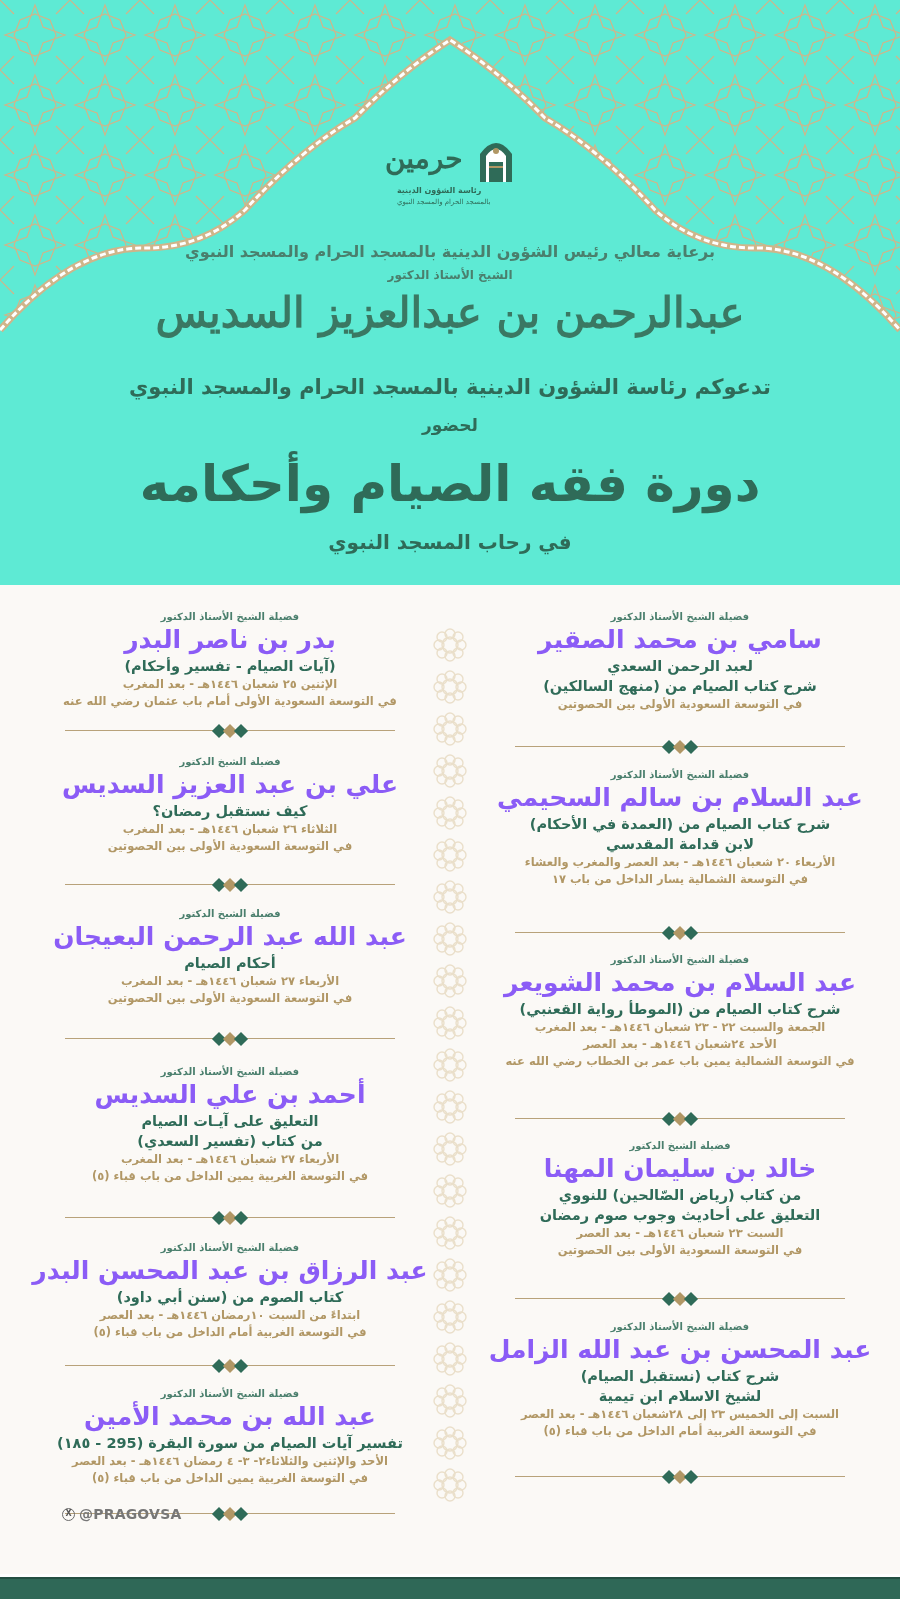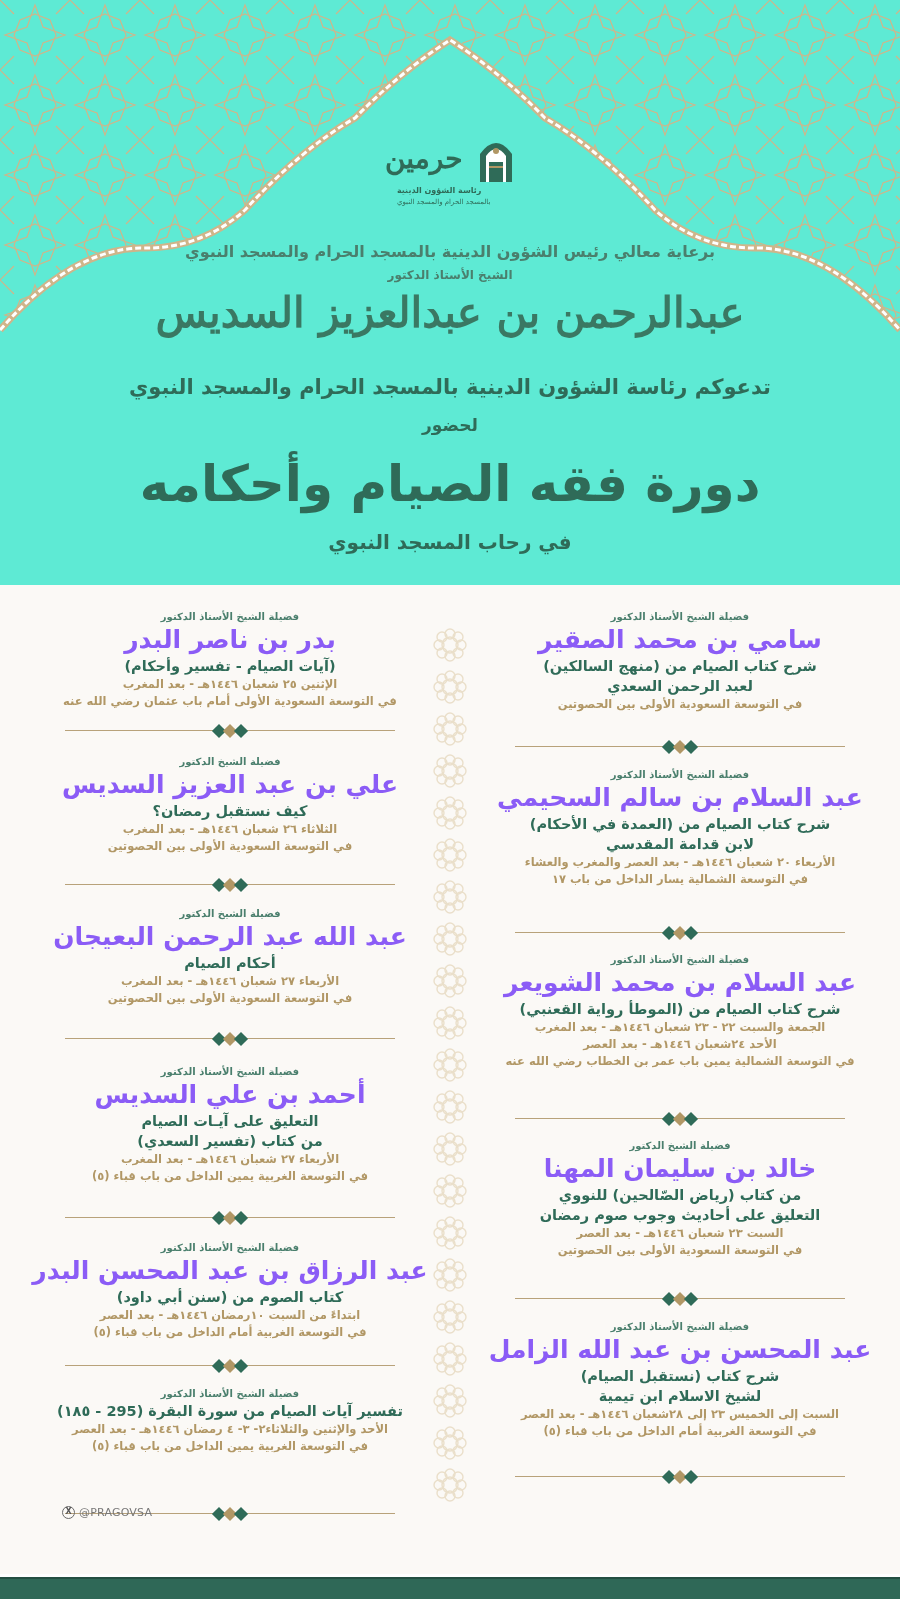--- a/index.html
+++ b/index.html
@@ -37,21 +37,21 @@
   .c-topic { font-size: 14.5px; font-weight: bold; color: #2f6b58; line-height: 20px; }
   .c-time { font-size: 11.5px; font-weight: bold; color: #b19765; line-height: 17px; }
 
   .divider { position: absolute; left: 45px; width: 330px; height: 14px; }
   .divider .line { position: absolute; left: 0; right: 0; top: 6px; height: 1px; background: #b8a27a; }
   .divider .dots { position: absolute; left: 145px; top: 0; width: 40px; height: 14px; }
   .diamond { position: absolute; top: 2px; width: 10px; height: 10px; transform: rotate(45deg); }
 
   .handle { position: absolute; left: 62px; top: 1506px; display: flex; align-items: center; gap: 4px; direction: ltr; }
   .x-icon { width: 13px; height: 13px; border: 1.2px solid #6a6a6a; border-radius: 50%; font-size: 8px; line-height: 10px; text-align: center; color: #555; font-weight: bold; }
-  .handle-text { font-size: 11px; color: #777; font-weight: normal; letter-spacing: 0.2px; }
+  .handle-text { font-size: 14px; color: #777; font-weight: bold; letter-spacing: 0.2px; }
 
   .footer-bar { position: absolute; left: 0; top: 1577px; width: 900px; height: 22px; background: #2f6857; border-top: 2px solid #244f42; }
 </style>
 </head>
 <body>
 
 <div class="header">
   <svg class="pattern" viewBox="0 0 900 585" xmlns="http://www.w3.org/2000/svg">
     <defs>
       <pattern id="star" x="0" y="0" width="70" height="70" patternUnits="userSpaceOnUse">
@@ -133,22 +133,22 @@
       <use href="#rosette" y="734"></use>
     <use href="#rosette" y="776"></use>
       <use href="#rosette" y="818"></use>
       <use href="#rosette" y="860"></use>
   </svg>
 
   <div class="col col-right">
     <div class="card" style="top:25px">
       <div class="c-title">فضيلة الشيخ الأستاذ الدكتور</div>
       <div class="c-name">سامي بن محمد الصقير</div>
+      <div class="c-topic">لعبد الرحمن السعدي</div>
       <div class="c-topic">شرح كتاب الصيام من (منهج السالكين)</div>
-      <div class="c-topic">لعبد الرحمن السعدي</div>
       <div class="c-time">في التوسعة السعودية الأولى بين الحصوتين</div>
     </div>
     <div class="divider" style="top:155px">
       <div class="line"></div>
       <div class="dots">
           <span class="diamond" style="left:4px;background:#2f6b58"></span>
           <span class="diamond" style="left:15px;background:#b19765"></span>
           <span class="diamond" style="left:26px;background:#2f6b58"></span>
         </div>
     </div>
@@ -299,20 +299,21 @@
       <div class="line"></div>
       <div class="dots">
           <span class="diamond" style="left:4px;background:#2f6b58"></span>
           <span class="diamond" style="left:15px;background:#b19765"></span>
           <span class="diamond" style="left:26px;background:#2f6b58"></span>
         </div>
     </div>
 
     <div class="card" style="top:802px">
       <div class="c-title">فضيلة الشيخ الأستاذ الدكتور</div>
+      <div class="c-name">عبد الله بن محمد الأمين</div>
       <div class="c-topic">تفسير آيات الصيام من سورة البقرة (295 - ١٨٥)</div>
       <div class="c-time">الأحد والإثنين والثلاثاء٢- ٣- ٤ رمضان ١٤٤٦هـ - بعد العصر</div>
       <div class="c-time">في التوسعة الغربية يمين الداخل من باب قباء (٥)</div>
     </div>
     <div class="divider" style="top:922px">
       <div class="line"></div>
       <div class="dots">
           <span class="diamond" style="left:4px;background:#2f6b58"></span>
           <span class="diamond" style="left:15px;background:#b19765"></span>
           <span class="diamond" style="left:26px;background:#2f6b58"></span>

